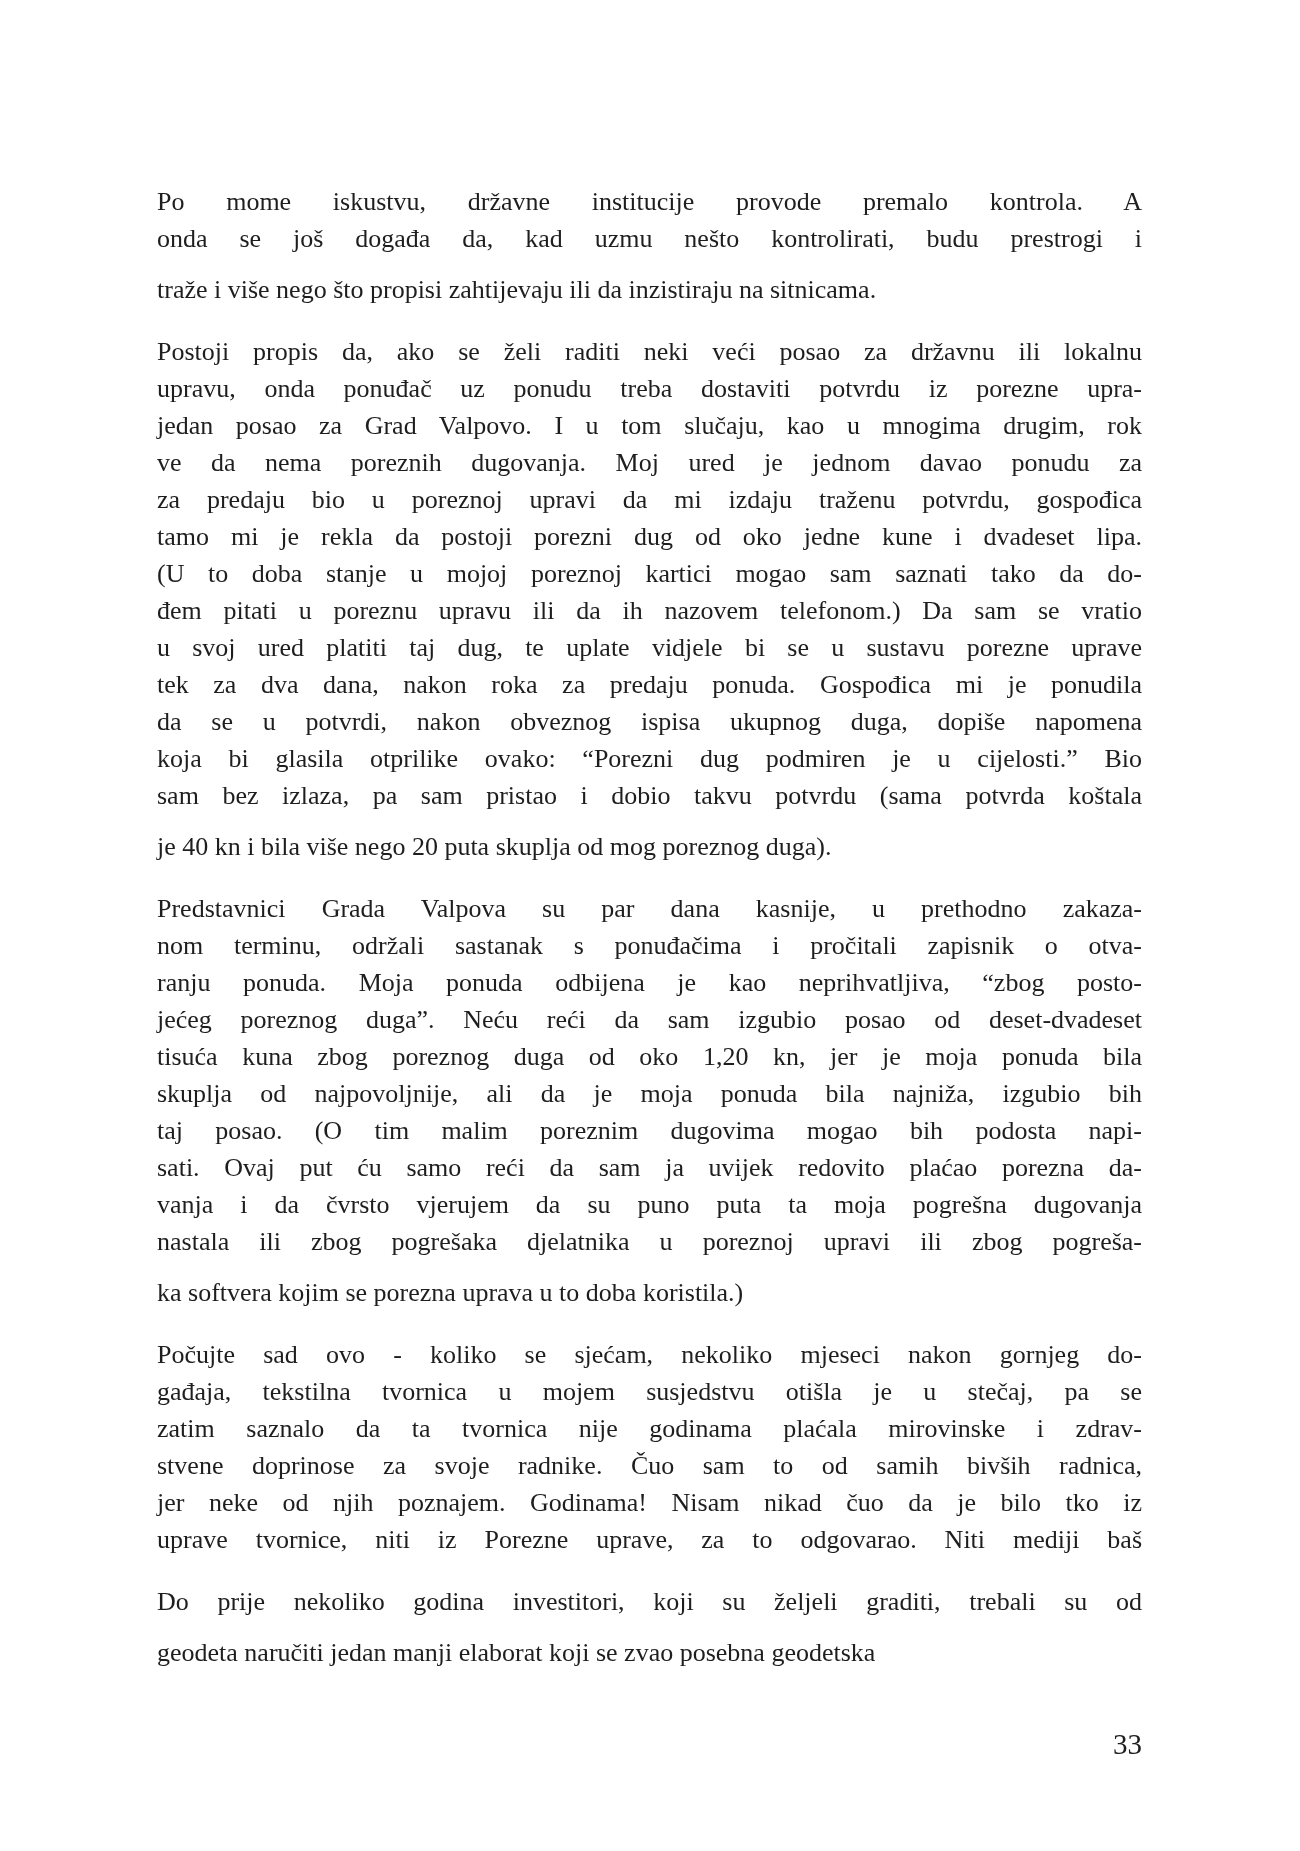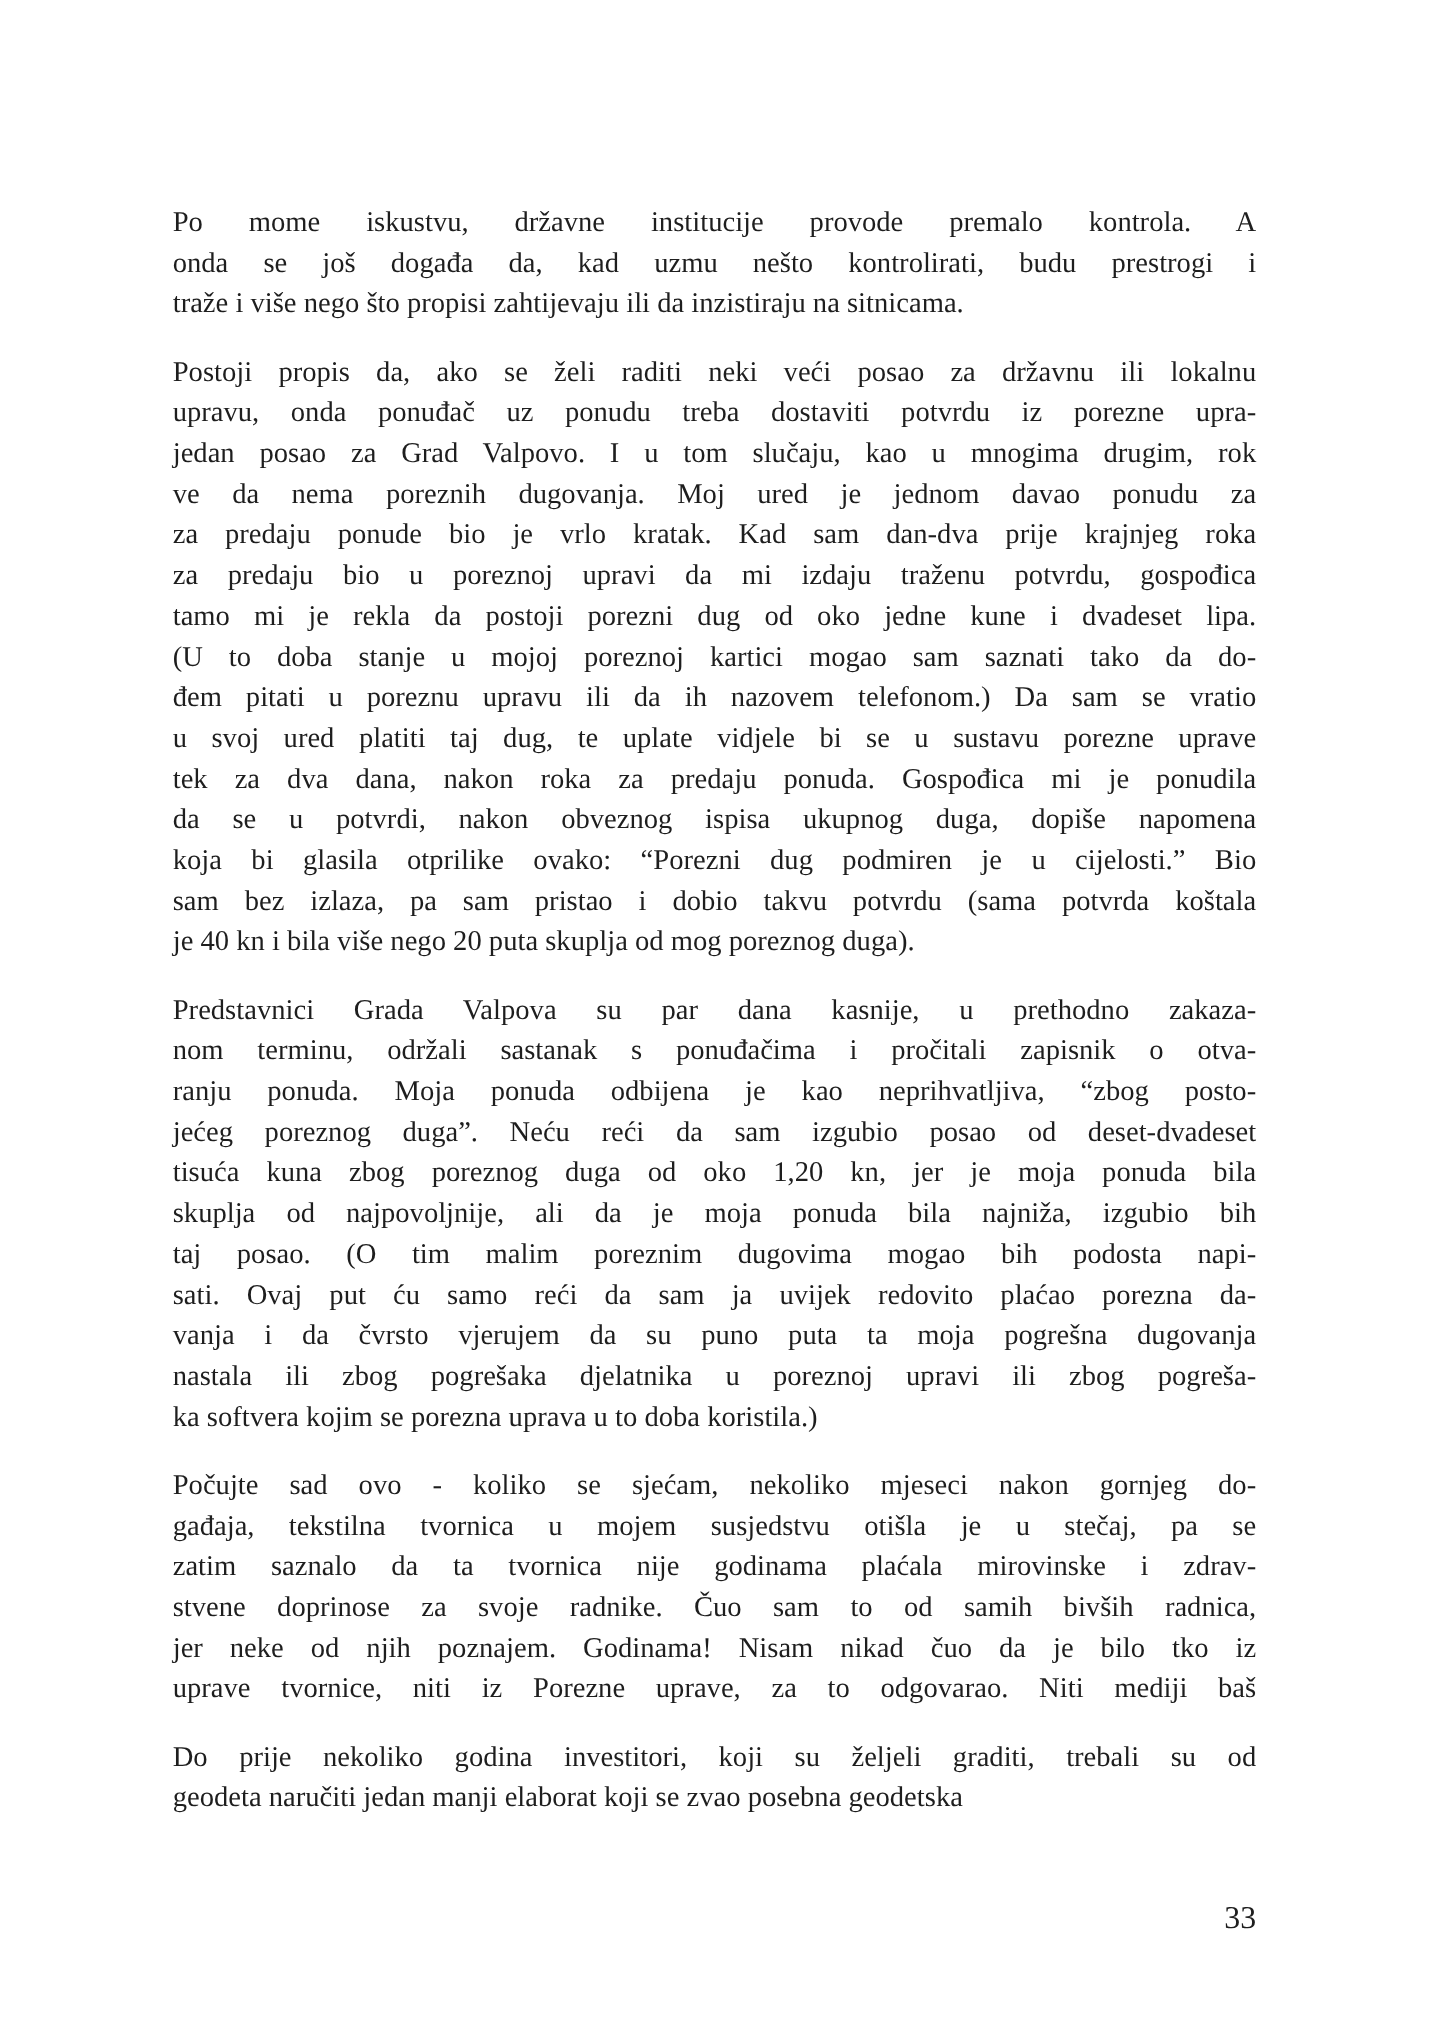--- a/index.html
+++ b/index.html
@@ -33,20 +33,21 @@
   .line {
     display: block;
     font-size: 26px;
     line-height: 37px;
     text-align: justify;
     text-align-last: justify;
     white-space: normal;
   }
   .line.end {
     text-align-last: left;
+    margin-top: 14px;
   }
   .page-number {
     position: absolute;
     top: 1726px;
     right: 158px;
     font-size: 29px;
     line-height: 37px;
     text-align: right;
   }
 </style>
@@ -60,21 +61,20 @@
       <span class="line">Po mome iskustvu, državne institucije provode premalo kontrola. A</span>
       <span class="line">onda se još događa da, kad uzmu nešto kontrolirati, budu prestrogi i</span>
       <span class="line end">traže i više nego što propisi zahtijevaju ili da inzistiraju na sitnicama.</span>
     </p>
 
     <p class="para">
       <span class="line">Postoji propis da, ako se želi raditi neki veći posao za državnu ili lokalnu</span>
       <span class="line">upravu, onda ponuđač uz ponudu treba dostaviti potvrdu iz porezne upra-</span>
       <span class="line">jedan posao za Grad Valpovo. I u tom slučaju, kao u mnogima drugim, rok</span>
       <span class="line">ve da nema poreznih dugovanja. Moj ured je jednom davao ponudu za</span>
-      <span class="line">za predaju ponude bio je vrlo kratak. Kad sam dan-dva prije krajnjeg roka</span>
       <span class="line">za predaju bio u poreznoj upravi da mi izdaju traženu potvrdu, gospođica</span>
       <span class="line">tamo mi je rekla da postoji porezni dug od oko jedne kune i dvadeset lipa.</span>
       <span class="line">(U to doba stanje u mojoj poreznoj kartici mogao sam saznati tako da do-</span>
       <span class="line">đem pitati u poreznu upravu ili da ih nazovem telefonom.) Da sam se vratio</span>
       <span class="line">u svoj ured platiti taj dug, te uplate vidjele bi se u sustavu porezne uprave</span>
       <span class="line">tek za dva dana, nakon roka za predaju ponuda. Gospođica mi je ponudila</span>
       <span class="line">da se u potvrdi, nakon obveznog ispisa ukupnog duga, dopiše napomena</span>
       <span class="line">koja bi glasila otprilike ovako: “Porezni dug podmiren je u cijelosti.” Bio</span>
       <span class="line">sam bez izlaza, pa sam pristao i dobio takvu potvrdu (sama potvrda koštala</span>
       <span class="line end">je 40 kn i bila više nego 20 puta skuplja od mog poreznog duga).</span>

